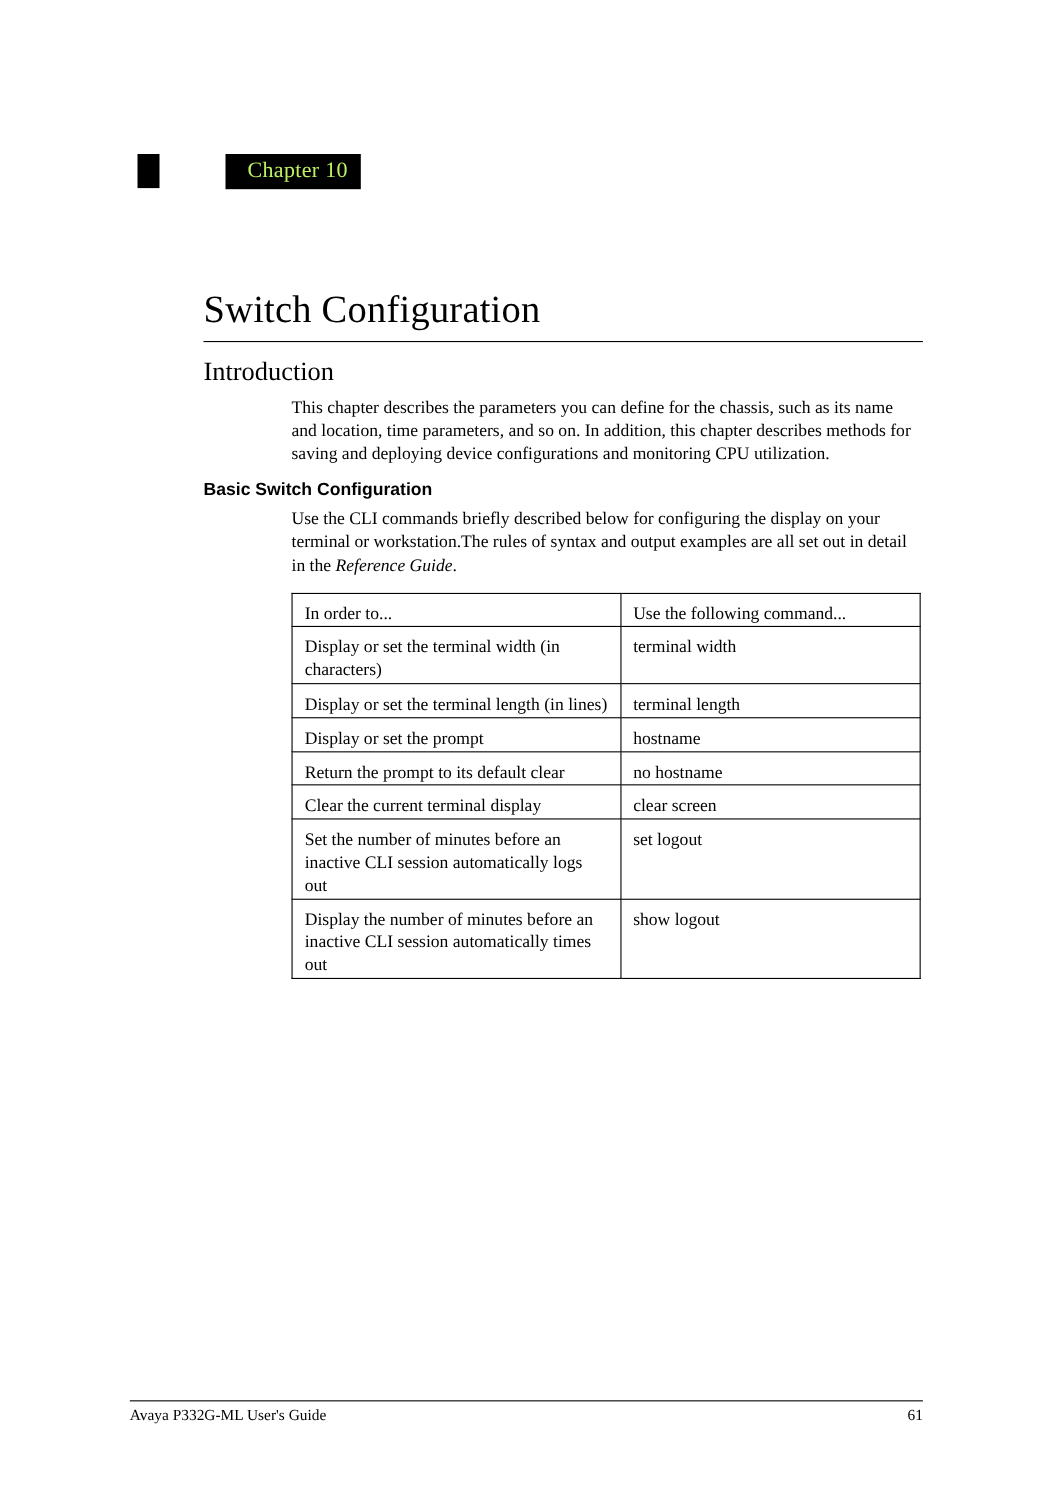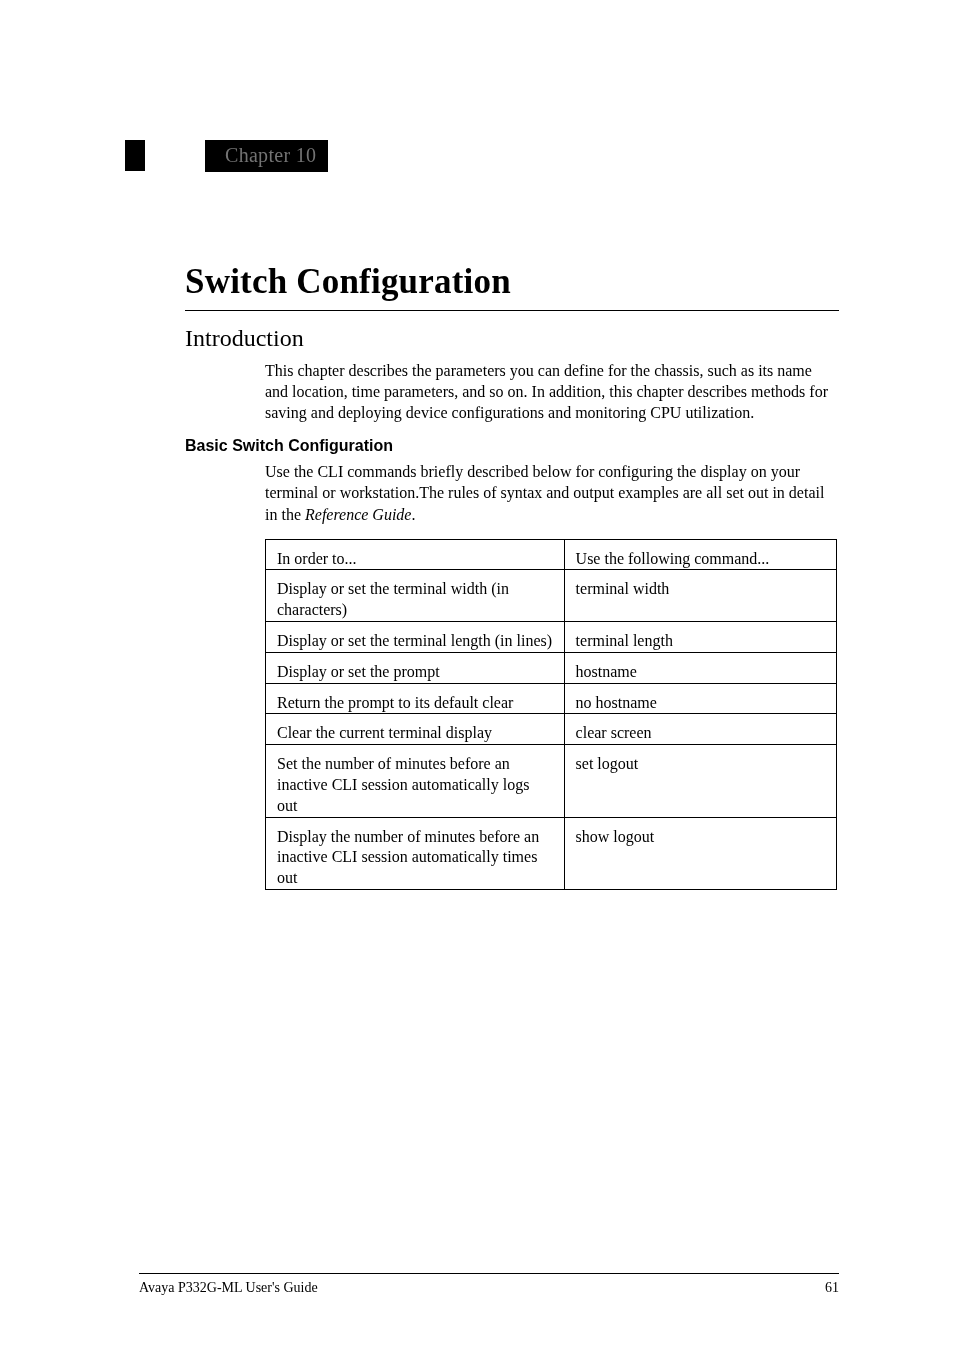--- a/index.html
+++ b/index.html
@@ -14,41 +14,41 @@
   .page {
     width: 954px;
     height: 1351px;
     position: relative;
     box-sizing: border-box;
     padding: 140px 115px 55px 125px;
   }
   .chapter-tag {
     display: inline-block;
     background: #000;
-    color: #737373;
+    color: #bef264;
     font-size: 20px;
     padding: 4px 12px 5px 20px;
     margin-left: 60px;
     letter-spacing: 0.3px;
   }
   .chapter-tag-stub {
     width: 20px;
     height: 31px;
     background:#000;
     display:inline-block;
     vertical-align:bottom;
   }
   .chapter-row {
     display:flex;
     align-items:stretch;
     margin-bottom: 90px;
   }
   h1.title {
     font-size: 35px;
-    font-weight: bold;
+    font-weight: normal;
     margin: 0 0 8px 60px;
     letter-spacing: 0.2px;
   }
   hr.under-title {
     border: none;
     border-top: 1.2px solid #000;
     margin: 0 0 14px 60px;
   }
   h2.section {
     font-size: 24px;
@@ -82,21 +82,21 @@
   }
   table.cmd-table td.col-left {
     width: 300px;
   }
   table.cmd-table td.col-right {
     width: 272px;
   }
   .footer {
     position: absolute;
     bottom: 55px;
-    left: 139px;
+    left: 118px;
     right: 115px;
     border-top: 1px solid #000;
     padding-top: 6px;
     font-size: 14px;
     display: flex;
     justify-content: space-between;
   }
 </style>
 </head>
 <body>

